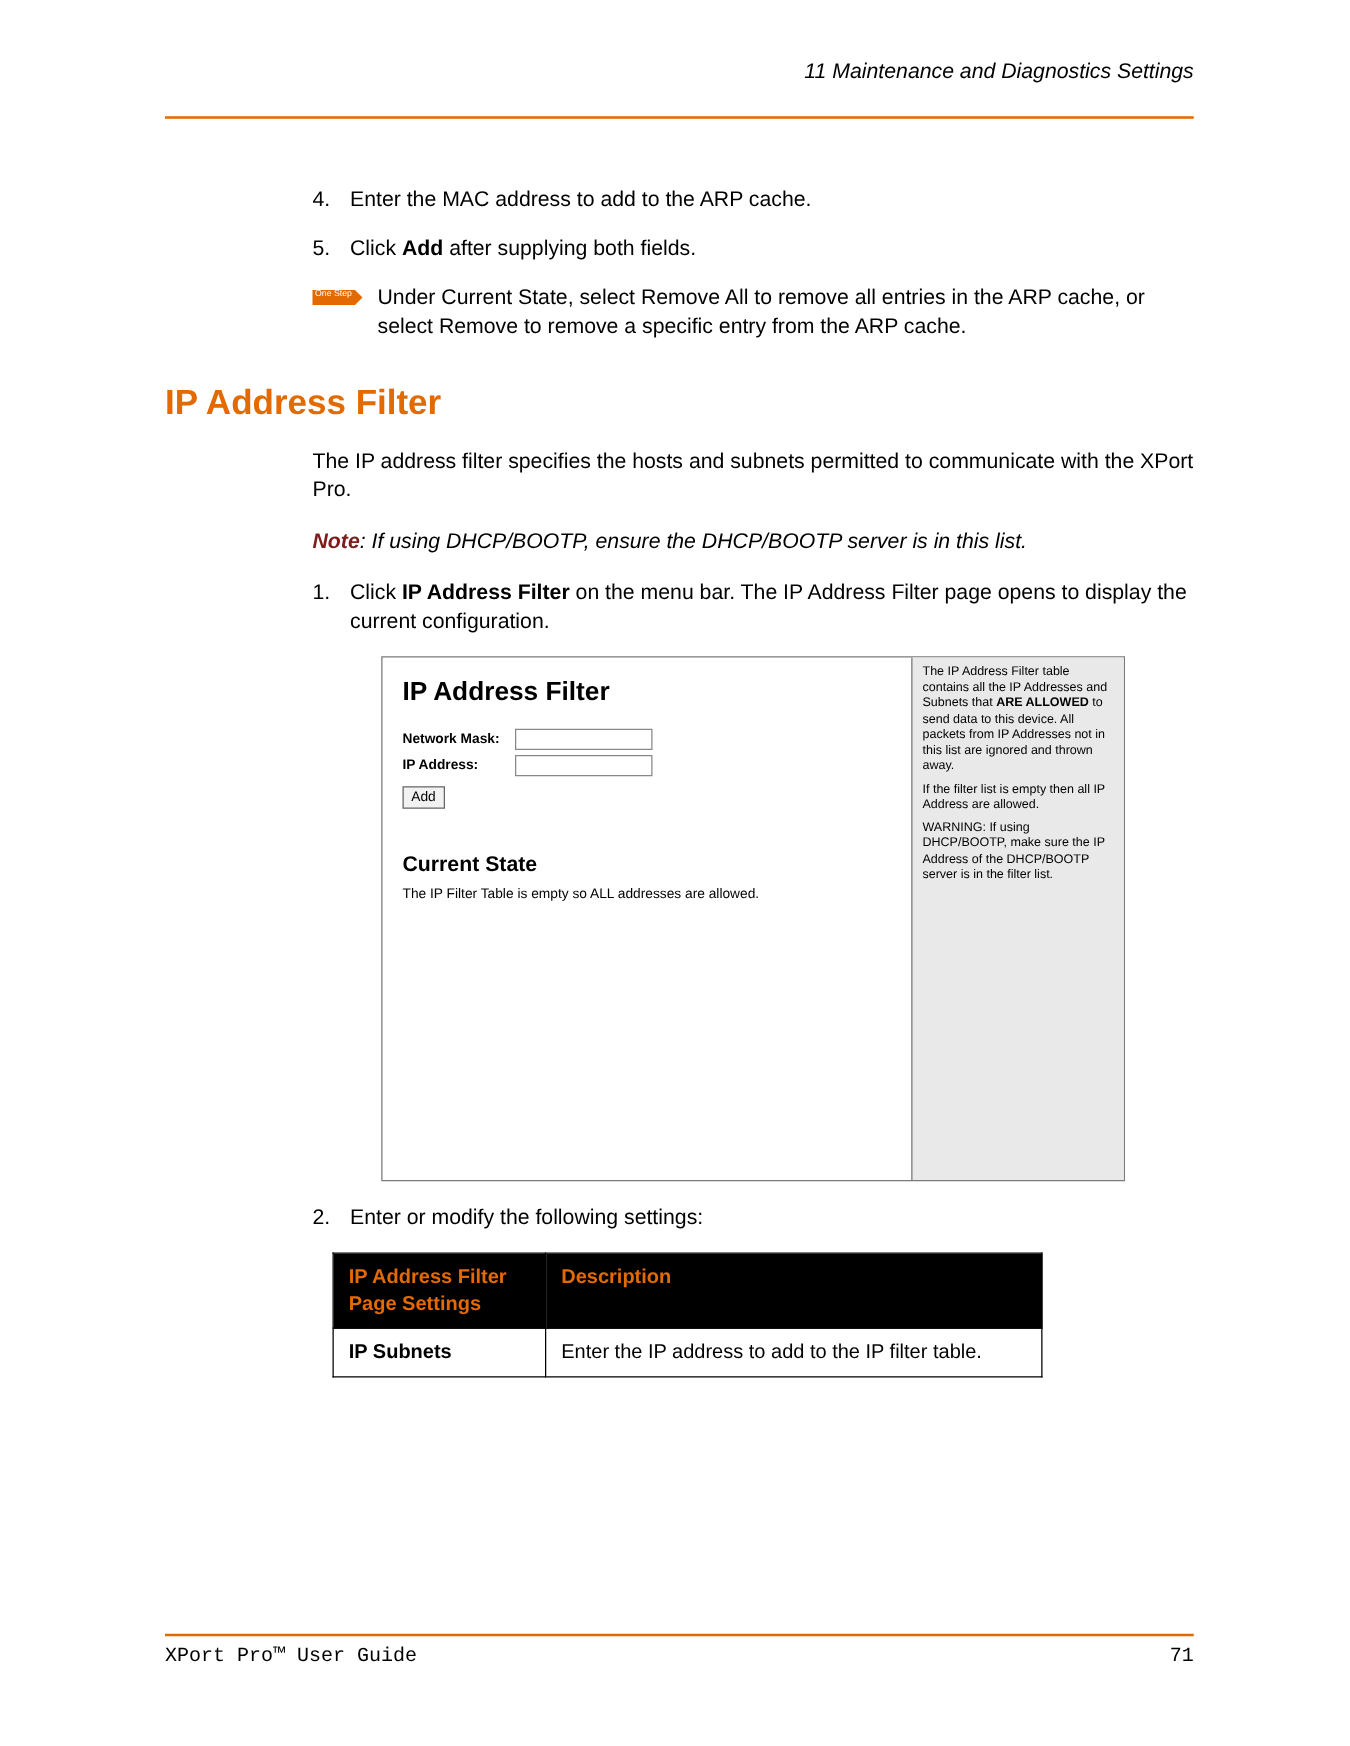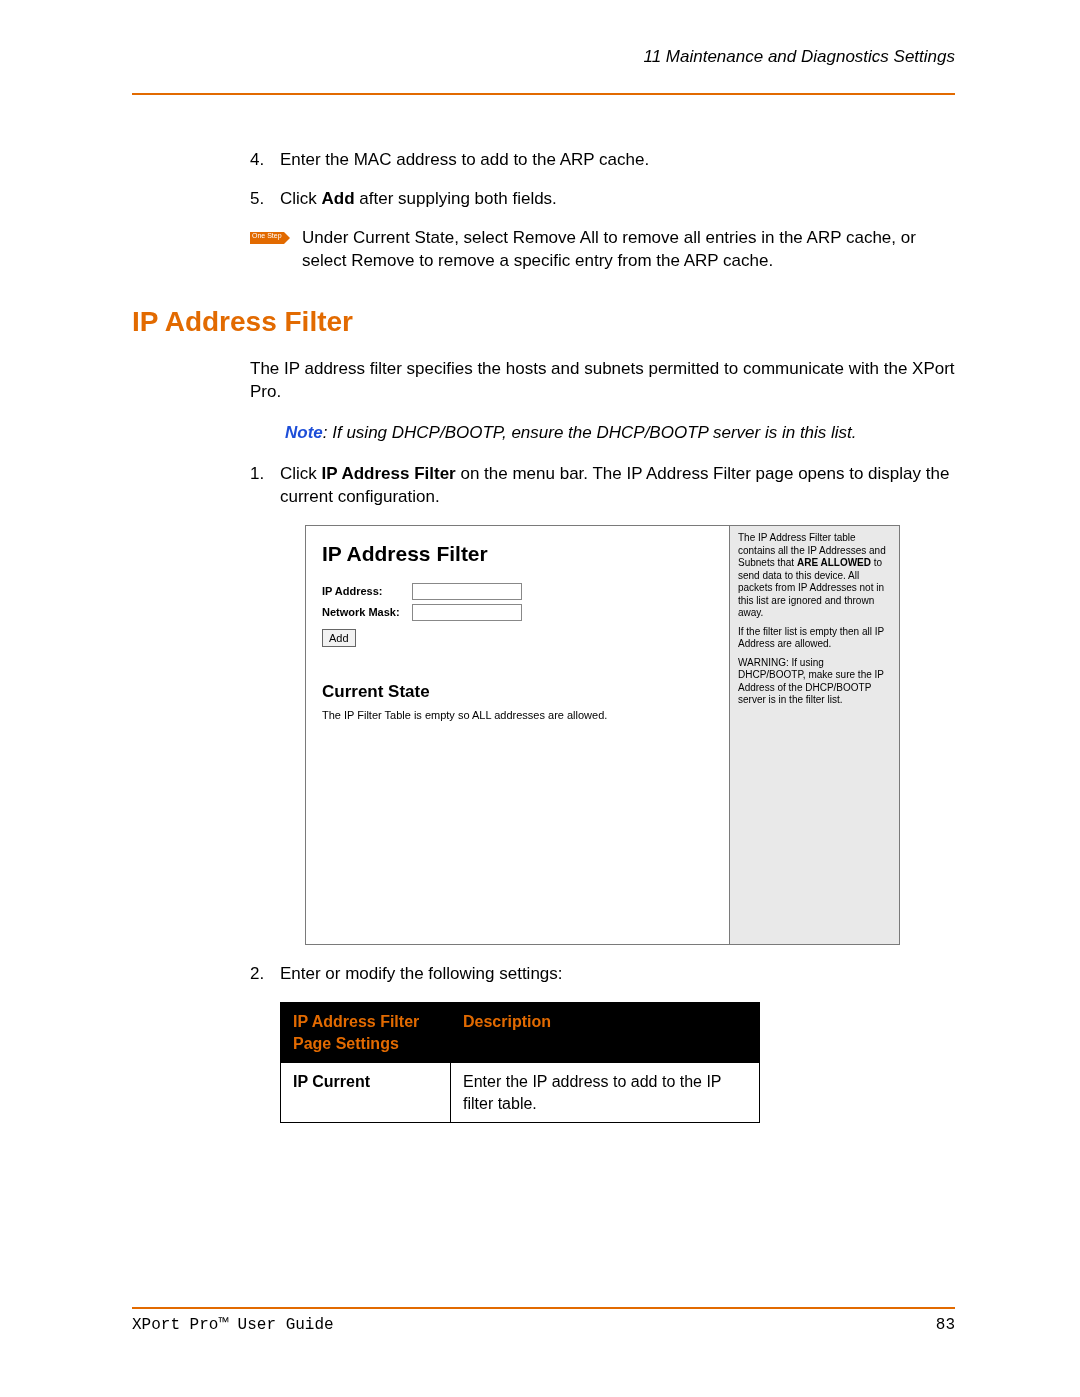--- a/index.html
+++ b/index.html
@@ -71,21 +71,21 @@
     color: #fff;
     white-space: nowrap;
   }
   h1.section {
     color: #e26a00;
     font-size: 28px;
     font-weight: bold;
     margin: 30px 0 18px 0;
   }
   .para { margin-bottom: 18px; }
-  .note-label { color: #1d4ed8; font-weight: bold; font-style: italic; margin-left: 35px; }
+  .note-label { color: #7f1d1d; font-weight: bold; font-style: italic; }
   .italic { font-style: italic; }
   .bold { font-weight: bold; }
   .fig-caption {
     text-align: center;
     font-weight: bold;
     font-size: 15px;
     margin: 18px 0 10px 0;
   }
   
   .mock {
@@ -137,22 +137,22 @@
     font-size: 17px;
     margin-top: 34px;
     margin-bottom: 4px;
   }
   .mock-state {
     font-size: 11px;
   }
   .mock-right p { margin-bottom: 6px; }
   
   .settings-table {
-    width: 480px;
-    margin-left: 30px;
+    width: 568px;
+    margin-left: 16px;
     border-collapse: collapse;
   }
   .settings-table th {
     background: #000;
     color: #e26a00;
     font-weight: bold;
     text-align: left;
     padding: 8px 12px;
     border: 1px solid #000;
     font-size: 16px;
@@ -226,25 +226,25 @@
       <div class="ol-body">
         <span>Click </span><span class="bold">IP Address Filter</span><span> on the menu bar. The IP Address Filter page opens to display the current configuration.</span>
       </div>
     </div>
 
 
     <div class="mock">
       <div class="mock-left">
         <div class="mock-title">IP Address Filter</div>
         <div class="mock-row">
-          <span class="mock-label">IP Address:</span>
+          <span class="mock-label">Network Mask:</span>
           <span class="mock-input"></span>
         </div>
         <div class="mock-row">
-          <span class="mock-label">Network Mask:</span>
+          <span class="mock-label">IP Address:</span>
           <span class="mock-input"></span>
         </div>
         <span class="mock-btn">Add</span>
         <div class="mock-sub">Current State</div>
         <div class="mock-state">The IP Filter Table is empty so ALL addresses are allowed.</div>
       </div>
       <div class="mock-right">
         <p>
           <span>The IP Address Filter table contains all the IP Addresses and Subnets that </span><span class="bold">ARE ALLOWED</span><span> to send data to this device. All packets from IP Addresses not in this list are ignored and thrown away.</span>
         </p>
@@ -258,28 +258,28 @@
       <div class="ol-body">Enter or modify the following settings:</div>
     </div>
 
     <table class="settings-table">
       <tbody>
           <tr>
         <th>IP Address Filter Page Settings</th>
         <th>Description</th>
       </tr>
       <tr>
-        <td>IP Current</td>
+        <td>IP Subnets</td>
         <td>Enter the IP address to add to the IP filter table.</td>
       </tr>
     </tbody>
       </table>
 
   </div>
 </div>
 
 <div class="footer">
   <div class="foot-rule"></div>
   <div class="foot-row">
     <span>XPort Pro™ User Guide</span>
-    <span>83</span>
+    <span>71</span>
   </div>
 </div>
 
 </body></html>

